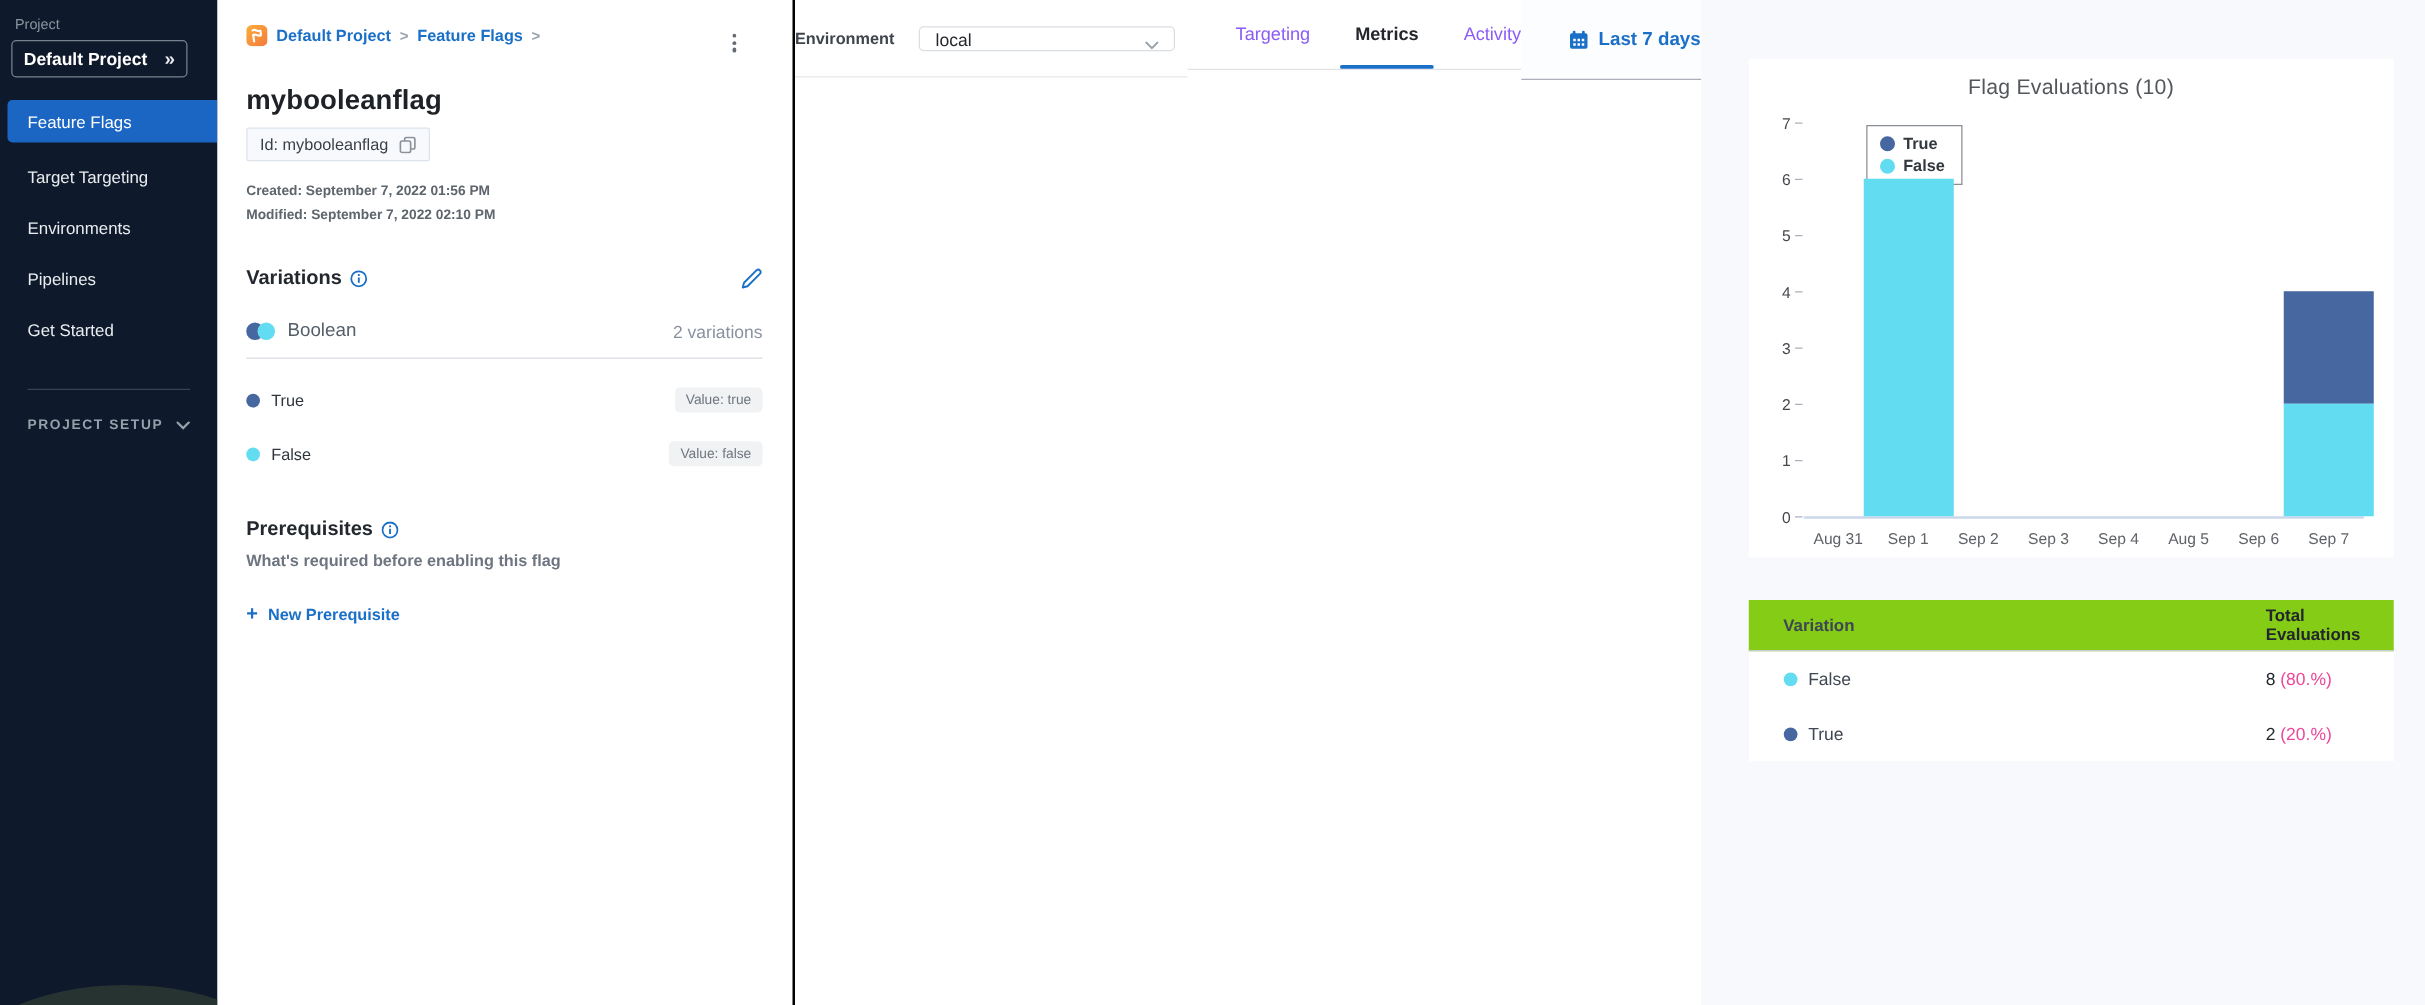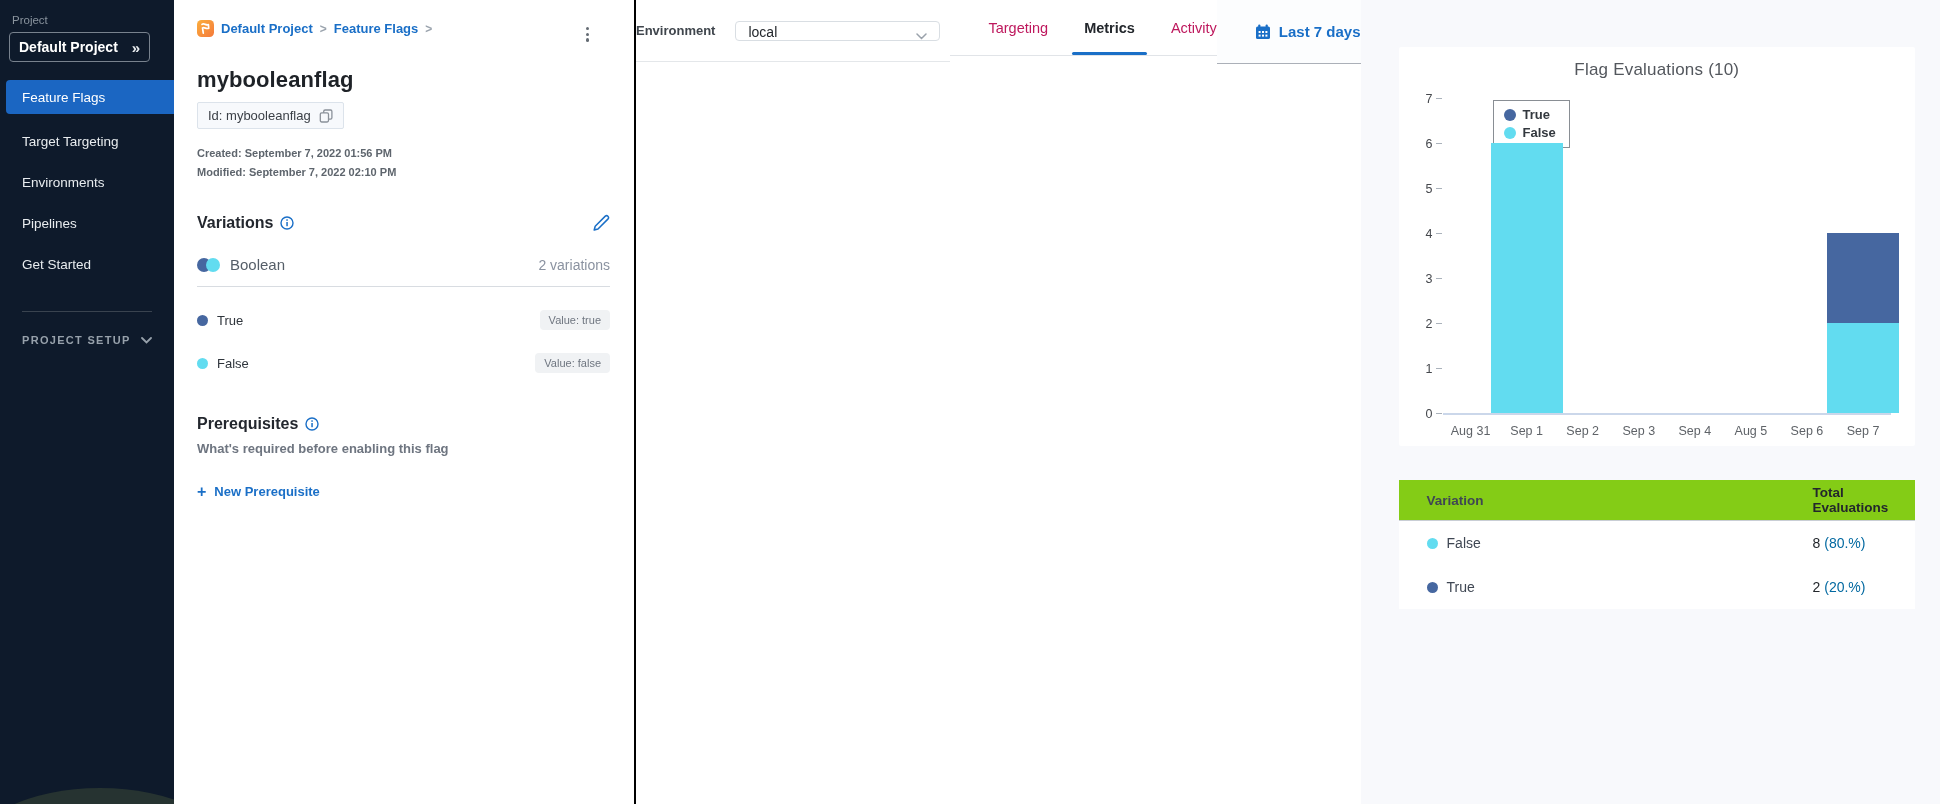--- a/index.html
+++ b/index.html
@@ -55,21 +55,21 @@
   .add-link { margin-top:28px; display:flex; align-items:center; gap:8px; color:#1a6fc7; font-size:13px; font-weight:700; cursor:pointer; }
   .add-link .plus { font-size:16px; font-weight:700; line-height:13px; }
 
   
   .env-panel { position:absolute; left:634px; top:0; right:0; bottom:0; border-left:2px solid #000000; display:flex; background:#fff; }
   .env-header { height:62px; border-bottom:1px solid #e4e7ea; display:flex; align-items:center; justify-content:flex-end; gap:20px; padding-right:10px; background:#fff; }
   .env-label { font-size:13px; font-weight:600; color:#3f454c; }
   .env-select { width:205px; height:20px; border:1px solid #d9dee3; border-radius:4px; background:#fff; display:flex; align-items:flex-end;
      justify-content:space-between; padding:0 12px; font-size:14px; color:#23272c; cursor:pointer; }
   .tabs-row { height:56px; border-bottom:1px solid #e1e4e8; display:flex; align-items:stretch; gap:36px; padding-left:38px; background:#fff; }
-  .tab { position:relative; display:flex; align-items:center; font-size:14.5px; color:#be185d; font-weight:500; cursor:pointer; }
+  .tab { position:relative; display:flex; align-items:center; font-size:14.5px; color:#8b5cf6; font-weight:500; cursor:pointer; }
   .tab.active { color:#23272c; font-weight:700; }
   .tab.active::after { content:""; position:absolute; left:-12px; right:-12px; bottom:0; height:3px; border-radius:2px; background:#1a6fc7; }
   .date-band { height:64px; background:#fcfdfe; border-bottom:1px solid #abb0b8; display:flex; align-items:center; padding-left:38px; }
   .date-filter { display:flex; align-items:center; gap:8px; color:#1a6fc7; font-size:15px; font-weight:700; cursor:pointer; }
   .env-content { flex:1; background:#f8f9fc; padding:47px 25px 0 38px; overflow:hidden; }
 
   
   .chart-card { background:#fff; height:399px; border-radius:2px; position:relative; }
   .chart-title { text-align:center; padding-top:13px; font-size:17px; color:#53575d; letter-spacing:.2px; }
   .plot { position:relative; margin:20px 24px 0 44px; height:315px; border-bottom:2px solid #cbd7ea; }
@@ -83,21 +83,21 @@
   .legend-item { display:flex; align-items:center; gap:7px; font-size:13px; font-weight:700; color:#33383e; }
   .legend-item .dot { width:12px; height:12px; }
 
   
   .table-card { margin-top:34px; background:#fff; }
   .trow { display:grid; grid-template-columns:414px 1fr; align-items:center; }
   .thead { height:41px; background:#84cc16; border-bottom:1px solid #c9ced5; font-size:13.5px; font-weight:700; color:#23272c; }
   .tbody-row { height:44px; font-size:14px; }
   .cell1 { padding-left:28px; display:flex; align-items:center; gap:9px; color:#3f4753; }
   .cell2 { color:#23272c; }
-  .pct { color:#0369a1; }
+  .pct { color:#ec4899; }
 
   svg { display:block; }
 </style>
 </head>
 <body>
 
 <aside class="sidebar">
   <div class="project-label">Project</div>
   <div class="project-selector">
     <span class="psel-text">Default Project</span>

